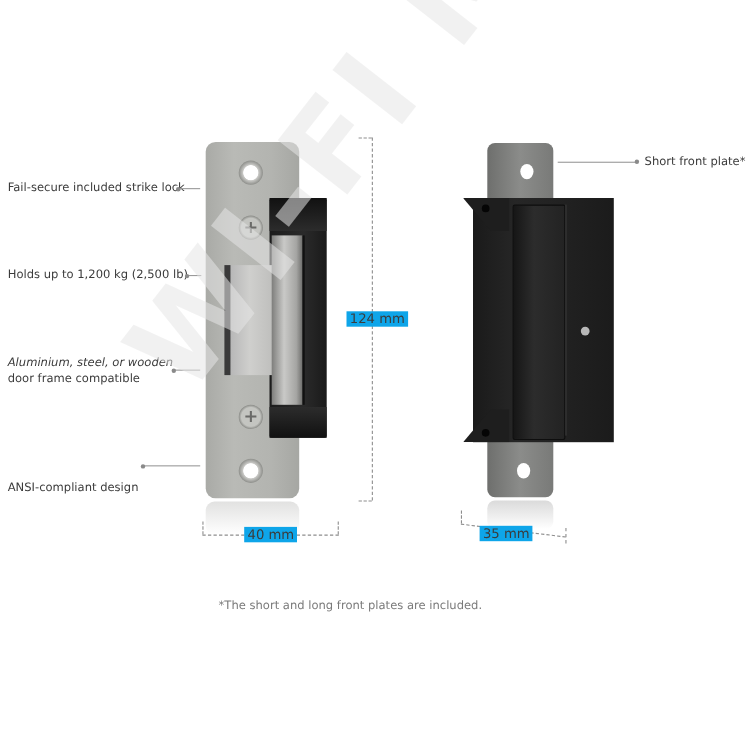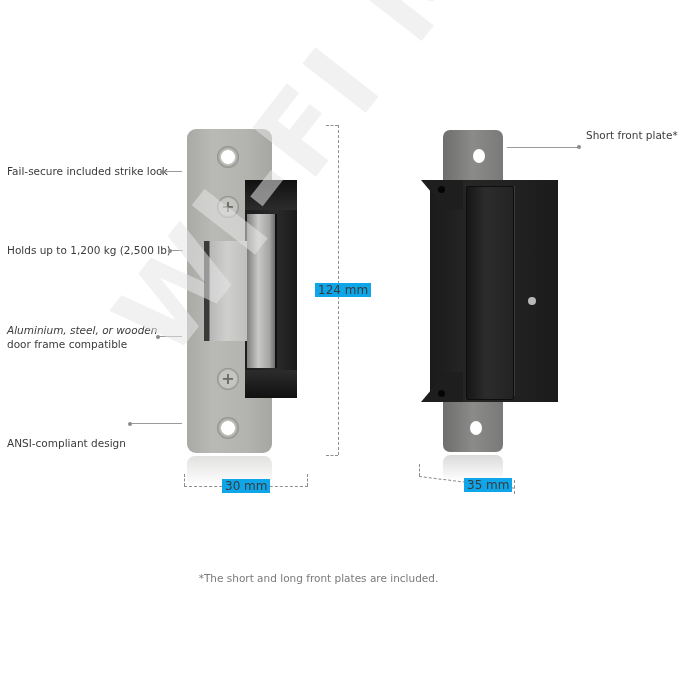--- a/index.html
+++ b/index.html
@@ -5,21 +5,21 @@
   html, body { margin:0; padding:0; background:#ffffff; }
   body { width:680px; height:680px; position:relative; overflow:hidden;
          font-family:"DejaVu Sans", "Liberation Sans", sans-serif; color:#3a3a3a; }
   .abs { position:absolute; }
   .feature { position:absolute; font-size:10.5px; line-height:14px; color:#3b3b3b; white-space:nowrap; }
   .leader { position:absolute; height:1px; background:#9a9a9a; }
   .leader::before { content:""; position:absolute; left:-2px; top:-1.5px; width:4px; height:4px; border-radius:50%; background:#8a8a8a; }
   .dim-label { position:absolute; font-size:12px; color:#3b3b3b; background:#0ea5e9; padding:0 3px; white-space:nowrap; }
   .dash-v { position:absolute; width:0; border-left:1px dashed #8d8d8d; }
   .dash-h { position:absolute; height:0; border-top:1px dashed #8d8d8d; }
-  .footnote { position:absolute; left:0; width:637px; top:545px; text-align:center; font-size:10.5px; color:#7a7a7a;margin-top:27px; }
+  .footnote { position:absolute; left:0; width:637px; top:545px; text-align:center; font-size:10.5px; color:#7a7a7a; }
 
   
   .plate { position:absolute; left:187px; top:129px; width:85px; height:324px;
            background:linear-gradient(90deg,#a9aaa6 0%,#b9bab6 30%,#b3b4b0 70%,#a6a7a3 100%);
            border-radius:9px; }
   .plate-reflect { position:absolute; left:187px; top:456px; width:85px; height:30px;
            background:linear-gradient(180deg,rgba(190,190,188,0.45),rgba(255,255,255,0)); border-radius:8px; }
   .hole { position:absolute; width:22px; height:22px; border-radius:50%;
           background:radial-gradient(circle,#ffffff 0 42%,#c9c9c6 46%,#8f908c 70%,#a7a8a4 100%); }
   .screw { position:absolute; width:22px; height:22px; border-radius:50%;
@@ -91,41 +91,41 @@
 </div>
 
 <div class="dash-h" style="left:326px; top:125px; width:12px;"></div>
 <div class="dash-v" style="left:338px; top:125px; height:330px;"></div>
 <div class="dash-h" style="left:326px; top:455px; width:12px;"></div>
 <div class="dim-label" style="left:315px; top:283px;">124 mm</div>
 
 <div class="dash-v" style="left:184px; top:474px; height:12px;"></div>
 <div class="dash-h" style="left:184px; top:486px; width:124px;"></div>
 <div class="dash-v" style="left:307px; top:474px; height:12px;"></div>
-<div class="dim-label" style="left:222px; top:479px;">30 mm</div>
+<div class="dim-label" style="left:222px; top:479px;">40 mm</div>
 
 <div>
   <div class="sv-plate-reflect"></div>
   <div class="sv-plate"></div>
   <div class="sv-hole" style="left:473px; top:149px;"></div>
   <div class="sv-hole" style="left:470px; top:421px;"></div>
   <div class="sv-body"></div>
   <div class="sv-flange-top"></div>
   <div class="sv-flange-bot"></div>
   <div class="sv-flange-hole" style="left:438px; top:186px;"></div>
   <div class="sv-flange-hole" style="left:438px; top:390px;"></div>
   <div class="sv-rib"></div>
   <div class="sv-edge"></div>
   <div class="sv-screw"></div>
 </div>
 
 <div class="abs" style="left:507px; top:147px; width:72px; height:1px; background:#9a9a9a;"></div>
 <div class="abs" style="left:577px; top:145px; width:4px; height:4px; border-radius:50%; background:#8a8a8a;"></div>
-<div class="feature" style="left:586px; top:128px;">Short front plate*</div>
+<div class="feature" style="left:586px; top:140px;">Short front plate*</div>
 
 <div class="dash-v" style="left:419px; top:464px; height:12px;"></div>
 <div class="abs" style="left:419px; top:476px; width:96px; height:0; border-top:1px dashed #8d8d8d; transform:rotate(7deg); transform-origin:left center;"></div>
 <div class="dash-v" style="left:514px; top:480px; height:14px;"></div>
-<div class="dim-label" style="left:464px; top:478px;">35 mm</div>
+<div class="dim-label" style="left:436px; top:478px;">35 mm</div>
 
 <div class="watermark">WI-FI MAG</div>
 
 <div class="footnote">*The short and long front plates are included.</div>
 
 </body></html>

